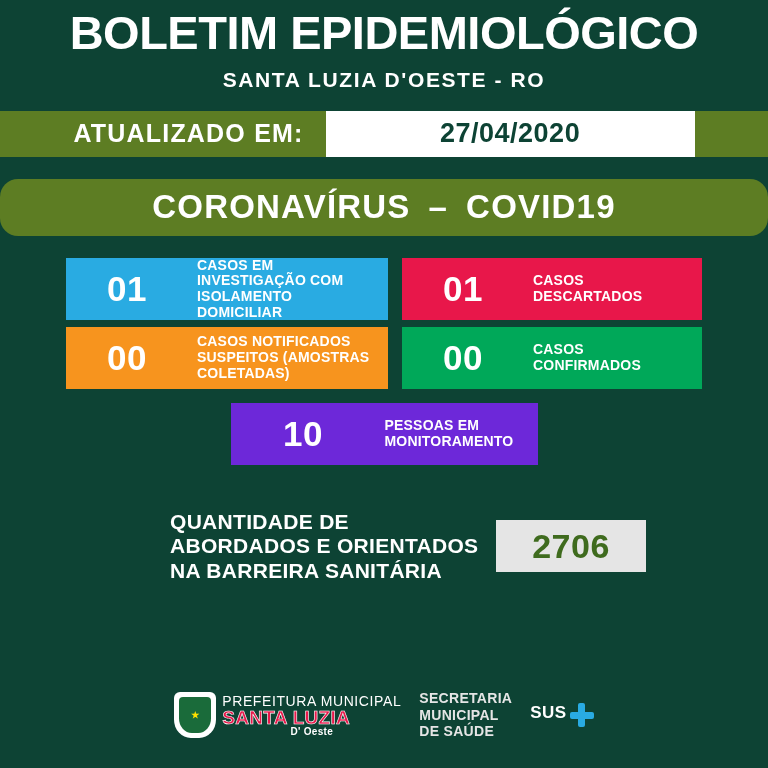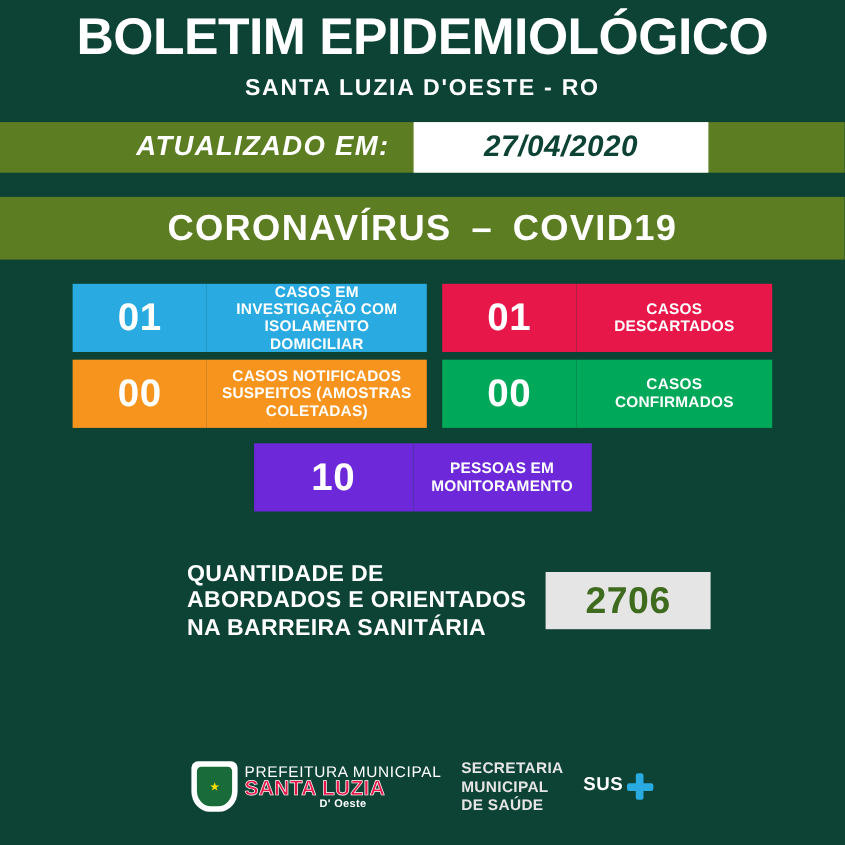--- a/index.html
+++ b/index.html
@@ -42,53 +42,53 @@
 
   
   .updated-bar {
     margin-top: 19px;
     height: 46px;
     background: #5d7d23;
     display: flex;
     align-items: center;
     justify-content: center;
     gap: 0px;
-    font-style: italic;
   }
   .updated-label {
     color: #ffffff;
     font-size: 25px;
     font-weight: bold;
     letter-spacing: 1.2px;
     padding-right: 22px;
     text-transform: uppercase;
   }
   .updated-date-box {
     background: #ffffff;
-    width: 268px;
+    width: 369px;
     height: 46px;
     display: flex;
     align-items: center;
     justify-content: center;
   }
   .updated-date {
     color: #0d4334;
     font-size: 27px;
     font-weight: bold;
     letter-spacing: 0.5px;
   }
 
   
   .disease-bar {
     margin-top: 22px;
     height: 57px;
     background: #5d7d23;
     display: flex;
     align-items: center;
     justify-content: center;
+    border-radius: 18px;
   }
   .disease-text {
     color: #ffffff;
     font-size: 33px;
     font-weight: bold;
     letter-spacing: 1.2px;
   }
   .disease-text .dash { padding: 0 18px; }
 
   
@@ -96,21 +96,20 @@
     margin-top: 22px;
     display: flex;
     flex-direction: column;
     align-items: center;
     gap: 7px;
   }
   .stat-row {
     display: flex;
     gap: 14px;
     justify-content: center;
-    text-align: center;
   }
   .stat {
     display: flex;
     align-items: stretch;
     height: 62px;
   }
   .stat-num {
     width: 122px;
     display: flex;
     align-items: center;

